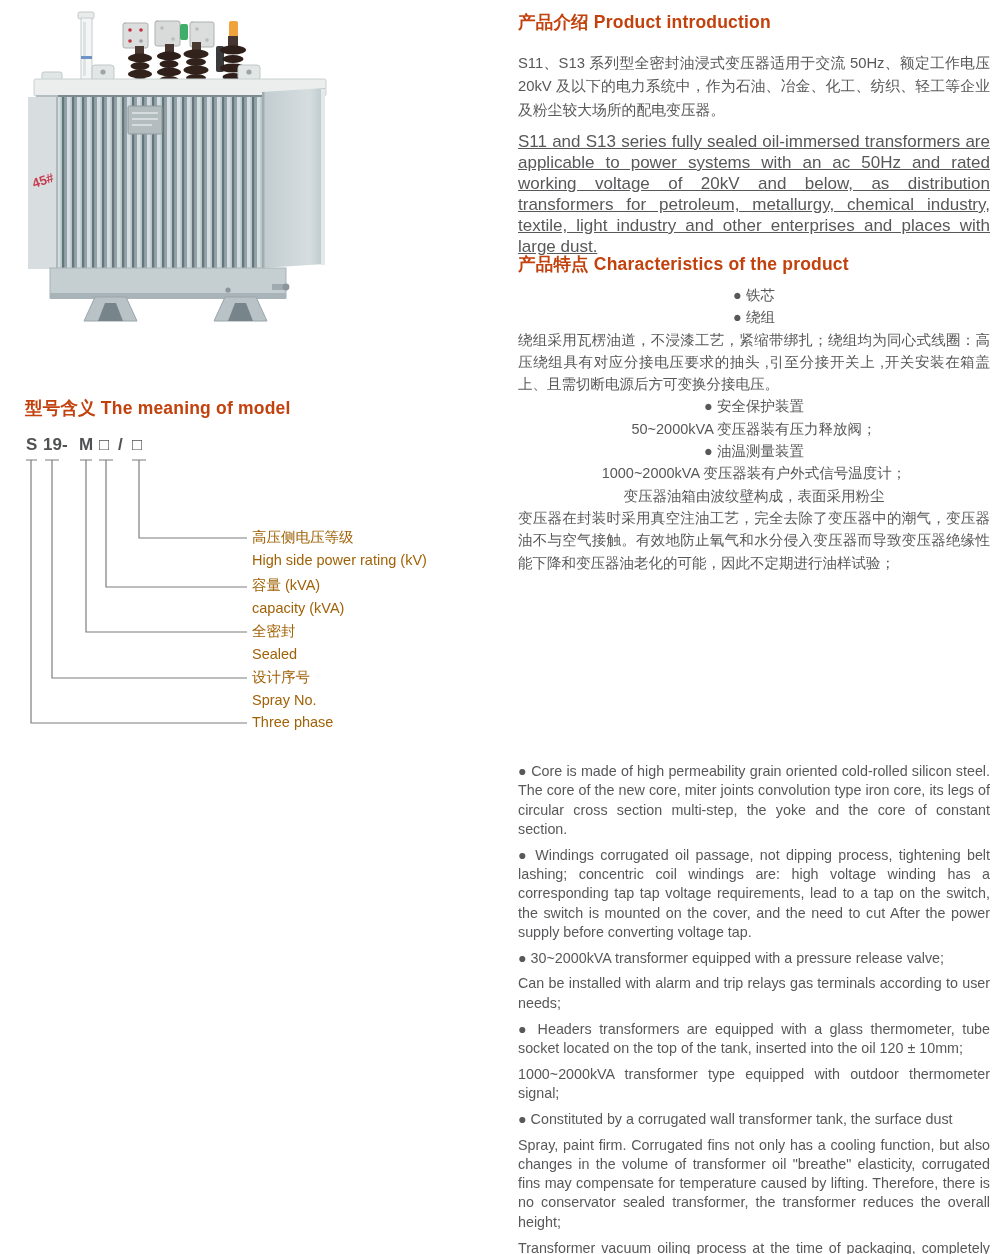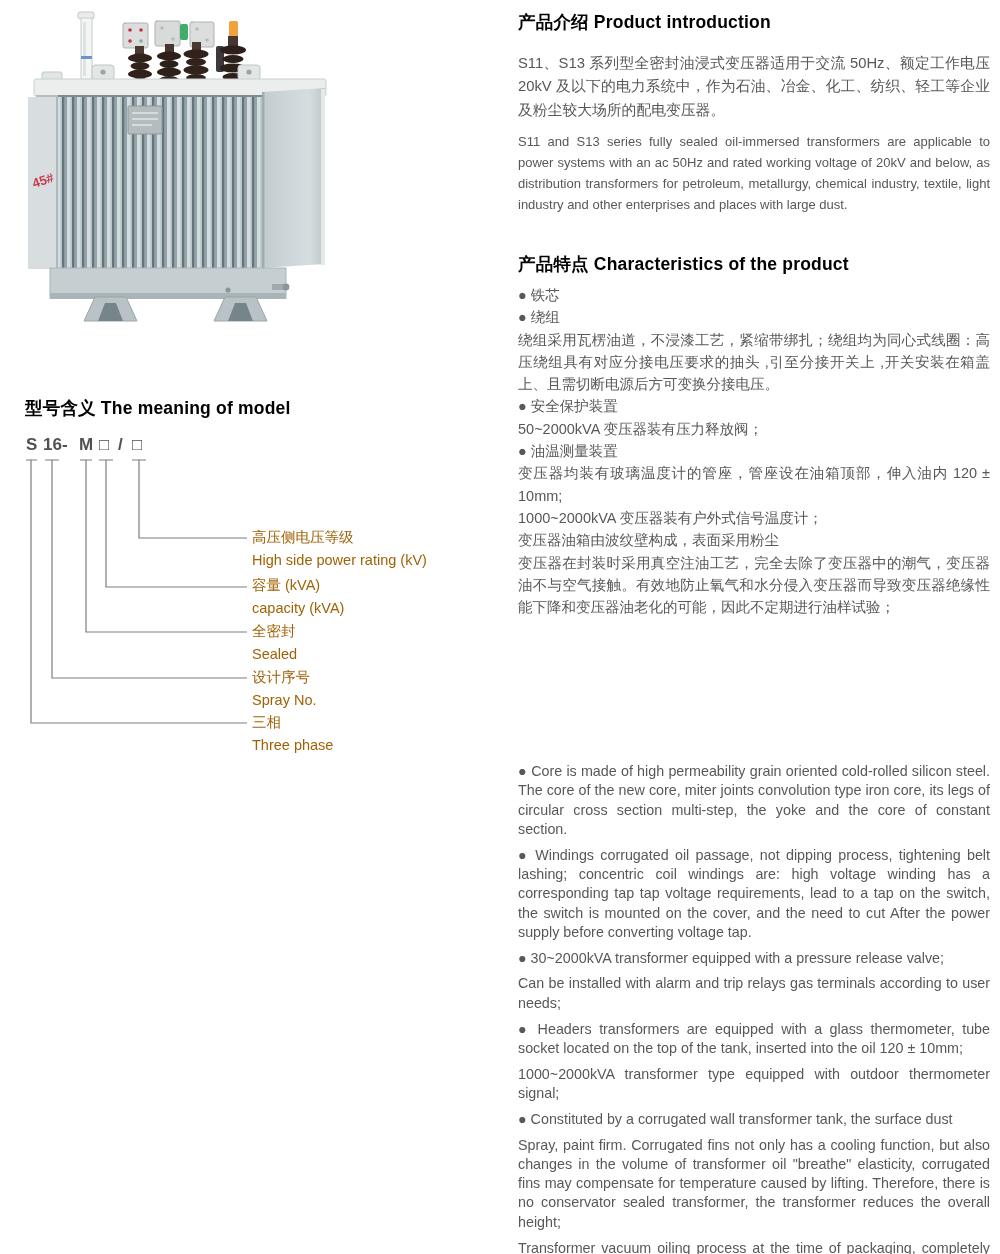--- a/index.html
+++ b/index.html
@@ -1,26 +1,26 @@
 <!DOCTYPE html>
 <html><head>
 <meta charset="utf-8">
 <style>
   html,body{margin:0;padding:0;background:#ffffff;}
   body{width:1000px;height:1254px;position:relative;overflow:hidden;
        font-family:"Liberation Sans","DejaVu Sans",sans-serif;color:#58585a;}
   .abs{position:absolute;}
-  .green-h{margin:0;font-size:17.5px;font-weight:600;color:#000000;letter-spacing:.2px;}
+  .green-h{margin:0;font-size:17.5px;font-weight:600;color:#c2410c;letter-spacing:.2px;}
   
   #right-col{left:518px;top:0;width:472px;height:1254px;}
   .p-cn{font-size:14.8px;line-height:23.4px;text-align:justify;margin:0;}
-  .p-en{font-size:13px;line-height:21px;text-align:justify;margin:0;}
+  .p-en{font-size:17px;line-height:21px;text-align:justify;margin:0;text-decoration:underline;}
   .cn-block{font-size:14.5px;line-height:22.3px;width:472px;}
   .cn-block div{text-align:justify;margin:0;}
-  .cn-block div.cn-bullet{text-align:left;}
+  .cn-block div.cn-bullet{text-align:center;}
   .en-block{font-size:14.3px;line-height:19.3px;width:472px;}
   .en-block div{text-align:justify;margin:0 0 6.5px 0;}
   
   .code-part{position:absolute;top:435px;font-size:17px;color:#4f5153;font-weight:600;}
   .model-label{position:absolute;left:252px;width:240px;font-size:14.5px;line-height:23px;color:#a16207;}
   svg text{font-family:"Liberation Sans","DejaVu Sans",sans-serif;}
 </style>
 </head>
 <body>
 
@@ -152,21 +152,21 @@
       <path d="M76,319 L83,301 L94,301 L101,319 Z" fill="#77858b"></path>
       <path d="M192,319 L203,295 L234,295 L245,319 Z" fill="#b9c3c7" stroke="#9aa6aa" stroke-width="1"></path>
       <path d="M206,319 L213,301 L224,301 L231,319 Z" fill="#77858b"></path>
     </g>
   </svg>
 </div>
 
 <h2 class="green-h abs" style="left:25px;top:396px;">型号含义 The meaning of model</h2>
 
 <span class="code-part" style="left:26px;">S</span>
-<span class="code-part" style="left:43px;">16</span>
+<span class="code-part" style="left:43px;">19</span>
 <span class="code-part" style="left:62px;">-</span>
 <span class="code-part" style="left:79px;">M</span>
 <span class="code-part" style="left:99px;">□</span>
 <span class="code-part" style="left:118px;">/</span>
 <span class="code-part" style="left:132px;">□</span>
 
 <div class="abs" style="left:0;top:430px;width:500px;height:340px;">
   <svg width="500" height="340" viewBox="0 0 500 340">
     <g fill="none" stroke="#7b7d80" stroke-width="1.2">
       <path d="M26,30 H37 M31,30 V293 H247"></path>
@@ -188,42 +188,40 @@
 </div>
 <div class="model-label" style="top:620px;">
   <div>全密封</div>
   <div>Sealed</div>
 </div>
 <div class="model-label" style="top:666px;">
   <div>设计序号</div>
   <div>Spray No.</div>
 </div>
 <div class="model-label" style="top:711px;">
-  <div>三相</div>
   <div>Three phase</div>
 </div>
 
 <div id="right-col" class="abs">
 
   <h2 class="green-h abs" style="left:0;top:10px;">产品介绍 Product introduction</h2>
 
   <p class="p-cn abs" style="left:0;top:52px;width:472px;">S11、S13 系列型全密封油浸式变压器适用于交流 50Hz、额定工作电压 20kV 及以下的电力系统中，作为石油、冶金、化工、纺织、轻工等企业及粉尘较大场所的配电变压器。</p>
 
   <p class="p-en abs" style="left:0;top:131px;width:472px;">S11 and S13 series fully sealed oil-immersed transformers are applicable to power systems with an ac 50Hz and rated working voltage of 20kV and below, as distribution transformers for petroleum, metallurgy, chemical industry, textile, light industry and other enterprises and places with large dust.</p>
 
   <h2 class="green-h abs" style="left:0;top:252px;">产品特点 Characteristics of the product</h2>
 
   <div class="cn-block abs" style="left:0;top:284px;">
     <div class="cn-bullet">● 铁芯</div>
     <div class="cn-bullet">● 绕组</div>
     <div>绕组采用瓦楞油道，不浸漆工艺，紧缩带绑扎；绕组均为同心式线圈：高压绕组具有对应分接电压要求的抽头 ,引至分接开关上 ,开关安装在箱盖上、且需切断电源后方可变换分接电压。</div>
     <div class="cn-bullet">● 安全保护装置</div>
     <div class="cn-bullet">50~2000kVA 变压器装有压力释放阀；</div>
     <div class="cn-bullet">● 油温测量装置</div>
-    <div>变压器均装有玻璃温度计的管座，管座设在油箱顶部，伸入油内 120 ± 10mm;</div>
     <div class="cn-bullet">1000~2000kVA 变压器装有户外式信号温度计；</div>
     <div class="cn-bullet">变压器油箱由波纹壁构成，表面采用粉尘</div>
     <div>变压器在封装时采用真空注油工艺，完全去除了变压器中的潮气，变压器油不与空气接触。有效地防止氧气和水分侵入变压器而导致变压器绝缘性能下降和变压器油老化的可能，因此不定期进行油样试验；</div>
   </div>
 
   <div class="en-block abs" style="left:0;top:762px;">
     <div>● Core is made of high permeability grain oriented cold-rolled silicon steel. The core of the new core, miter joints convolution type iron core, its legs of circular cross section multi-step, the yoke and the core of constant section.</div>
     <div>● Windings corrugated oil passage, not dipping process, tightening belt lashing; concentric coil windings are: high voltage winding has a corresponding tap tap voltage requirements, lead to a tap on the switch, the switch is mounted on the cover, and the need to cut After the power supply before converting voltage tap.</div>
     <div>● 30~2000kVA transformer equipped with a pressure release valve;</div>
     <div>Can be installed with alarm and trip relays gas terminals according to user needs;</div>

